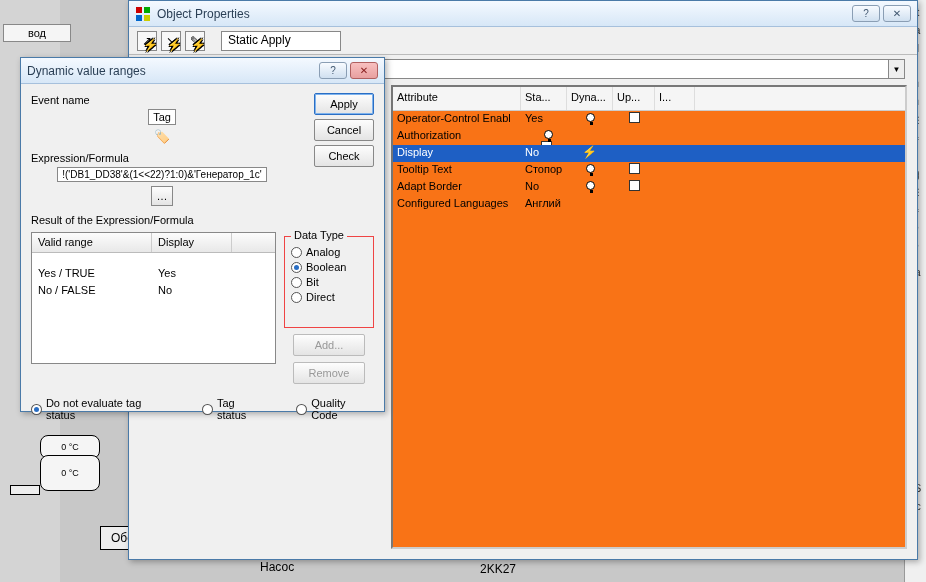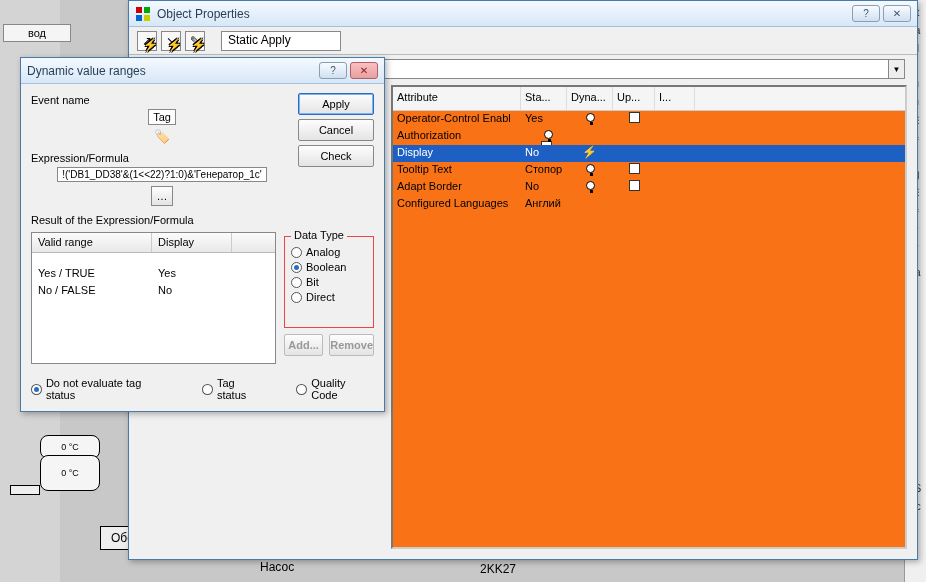--- a/index.html
+++ b/index.html
@@ -41,40 +41,40 @@
 .grid-row.sel{background:#1e5fc4;color:#fff;}
 .chk{display:inline-block;width:11px;height:11px;border:1px solid #333;background:#fff;}
 .bulb{display:inline-block;width:9px;height:9px;border-radius:50%;border:1px solid #000;background:#fff;position:relative;}
 .bulb::after{content:"";position:absolute;left:3px;top:8px;width:3px;height:3px;background:#000;}
 .bolt-i{color:#c00;font-size:12px;display:inline-block;transform:translateY(-1px);font-weight:bold;}
 .win-dyn{left:20px;top:57px;width:365px;height:355px;z-index:10;}
 .win-dyn .dlgbody{padding:8px 10px;}
 .flabel{font-size:11px;margin:2px 0 3px;}
 .frow{display:flex;align-items:center;gap:4px;margin-bottom:8px;flex-direction:column;}
 .finput{border:1px solid #888;background:#fff;height:20px;padding:1px 4px;font-size:11px;flex:1;}
-.abtn{border:1px solid #888;background:linear-gradient(#fdfdfd,#e4e4e4);width:76px;height:22px;font-size:11px;display:flex;align-items:center;justify-content:center;border-radius:2px;}
+.abtn{border:1px solid #888;background:linear-gradient(#fdfdfd,#e4e4e4);width:60px;height:22px;font-size:11px;display:flex;align-items:center;justify-content:center;border-radius:2px;}
 .abtn.default{border:1px solid #2a6ec4;box-shadow:0 0 0 1px #7eb3ee inset;}
 .abtn.disabled{color:#999;border-color:#bbb;}
 .ellipsis-btn{width:22px;height:20px;border:1px solid #888;background:linear-gradient(#fdfdfd,#e4e4e4);display:flex;align-items:center;justify-content:center;font-size:11px;}
 .right-btns{position:absolute;right:10px;top:35px;display:flex;flex-direction:column;gap:4px;}
 .tag-icon{font-size:13px;}
 .groupbox{border:1px solid #ef4444;padding:6px;margin-top:4px;position:relative;}
 .groupbox>.gb-title{position:absolute;top:-8px;left:6px;background:#f0f0f0;padding:0 3px;font-size:11px;}
 .result-area{display:flex;gap:8px;margin-top:6px;}
 .result-table{flex:1;border:1px solid #888;background:#fff;height:132px;}
 .rt-head{display:flex;background:linear-gradient(#fcfcfc,#e8e8e8);border-bottom:1px solid #bbb;height:20px;font-size:11px;}
 .rt-head>div{border-right:1px solid #ccc;padding:3px 6px;}
 .rc-range{width:120px;} .rc-disp{width:80px;}
 .rt-row{display:flex;font-size:11px;height:17px;}
 .rt-row>div{padding:14px 6px;}
 .dt-group{width:90px;}
 .radio{display:flex;align-items:center;gap:4px;font-size:11px;margin:3px 0;}
 .radio .r{width:11px;height:11px;border:1px solid #555;border-radius:50%;background:#fff;display:inline-flex;align-items:center;justify-content:center;}
 .radio .r.sel::after{content:"";width:5px;height:5px;background:#2a6ec4;border-radius:50%;}
-.add-rem{display:flex;flex-direction:row;gap:6px;align-items:center;margin-top:6px;font-weight:bold;}
+.add-rem{display:flex;flex-direction:column;gap:6px;align-items:center;margin-top:6px;}
 .bottom-radios{display:flex;gap:30px;margin-top:10px;font-size:11px;}
 .right-panel{position:absolute;right:0;top:0;width:22px;height:582px;background:#f0f0f0;border-left:1px solid #999;padding:2px 1px;}
 .rp-item{width:18px;height:16px;margin:2px 0;display:flex;align-items:center;justify-content:center;font-size:10px;color:#333;}
 </style>
 </head>
 <body>
 
 <div class="canvas">
   <div class="bg-bar"></div>
   <div class="bg-label">вод</div>

